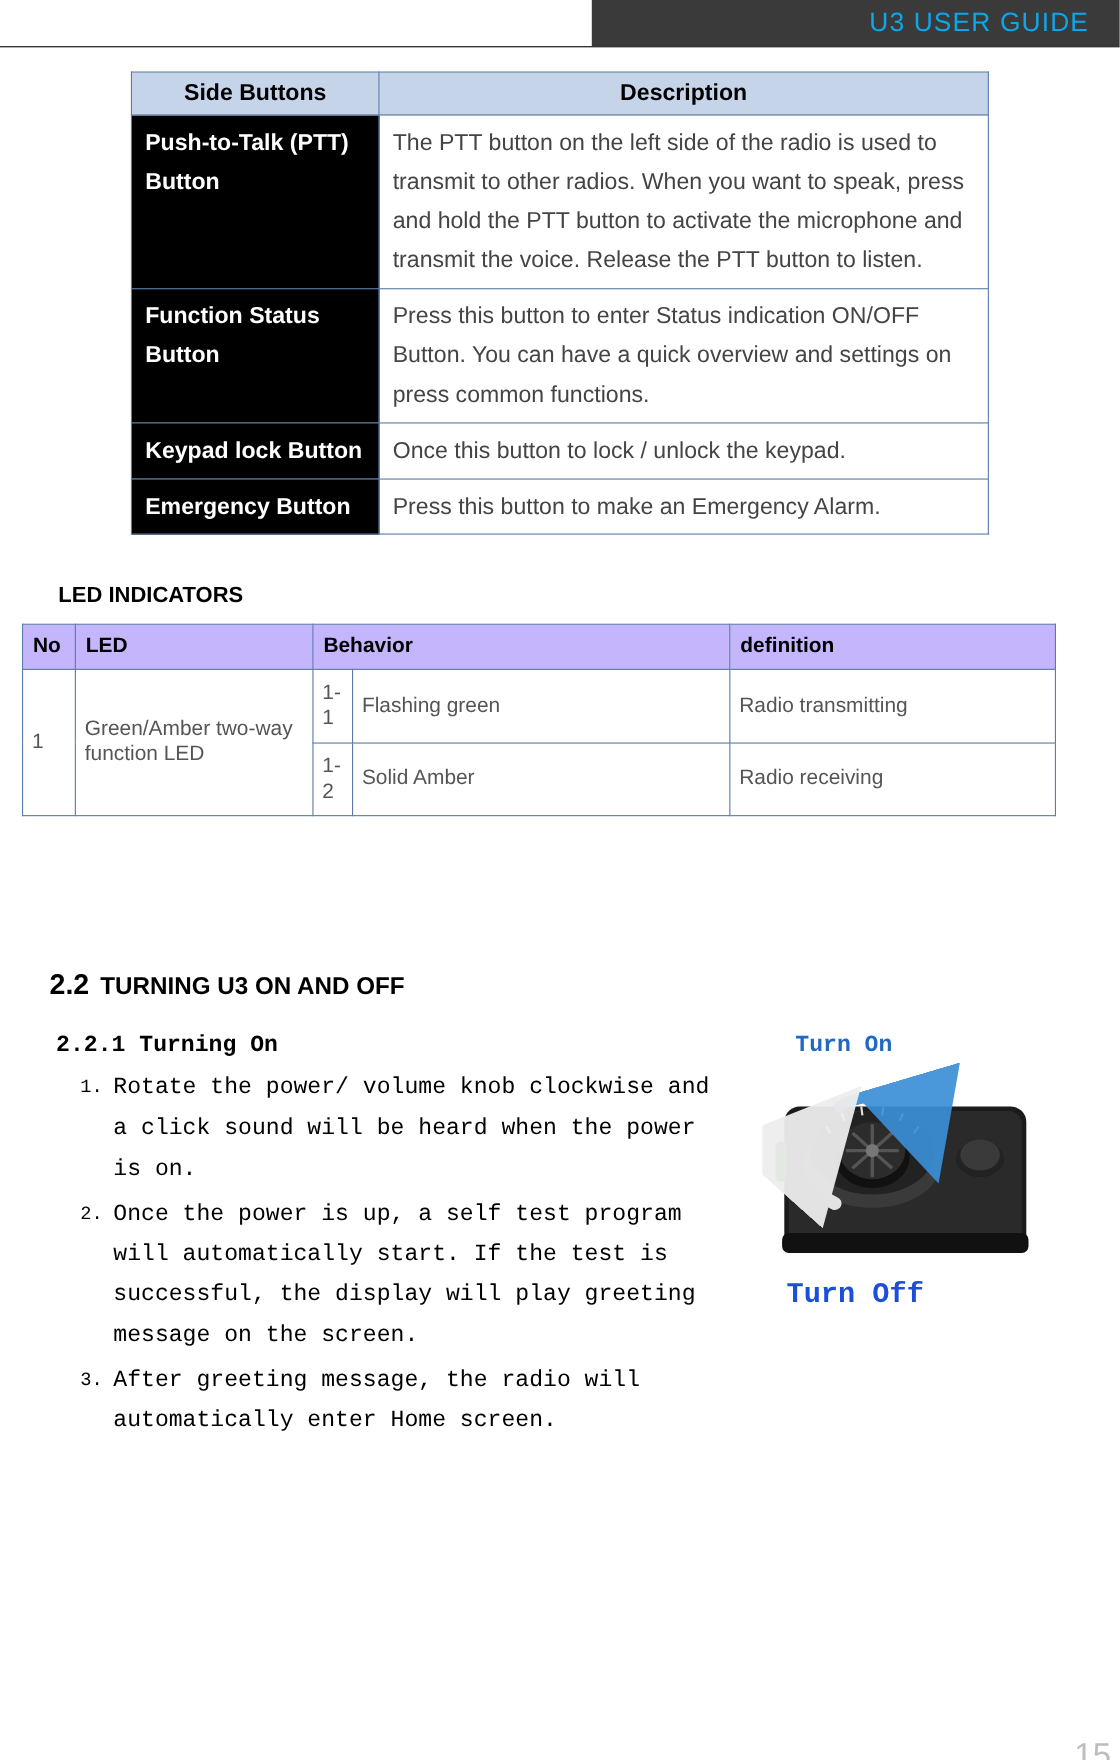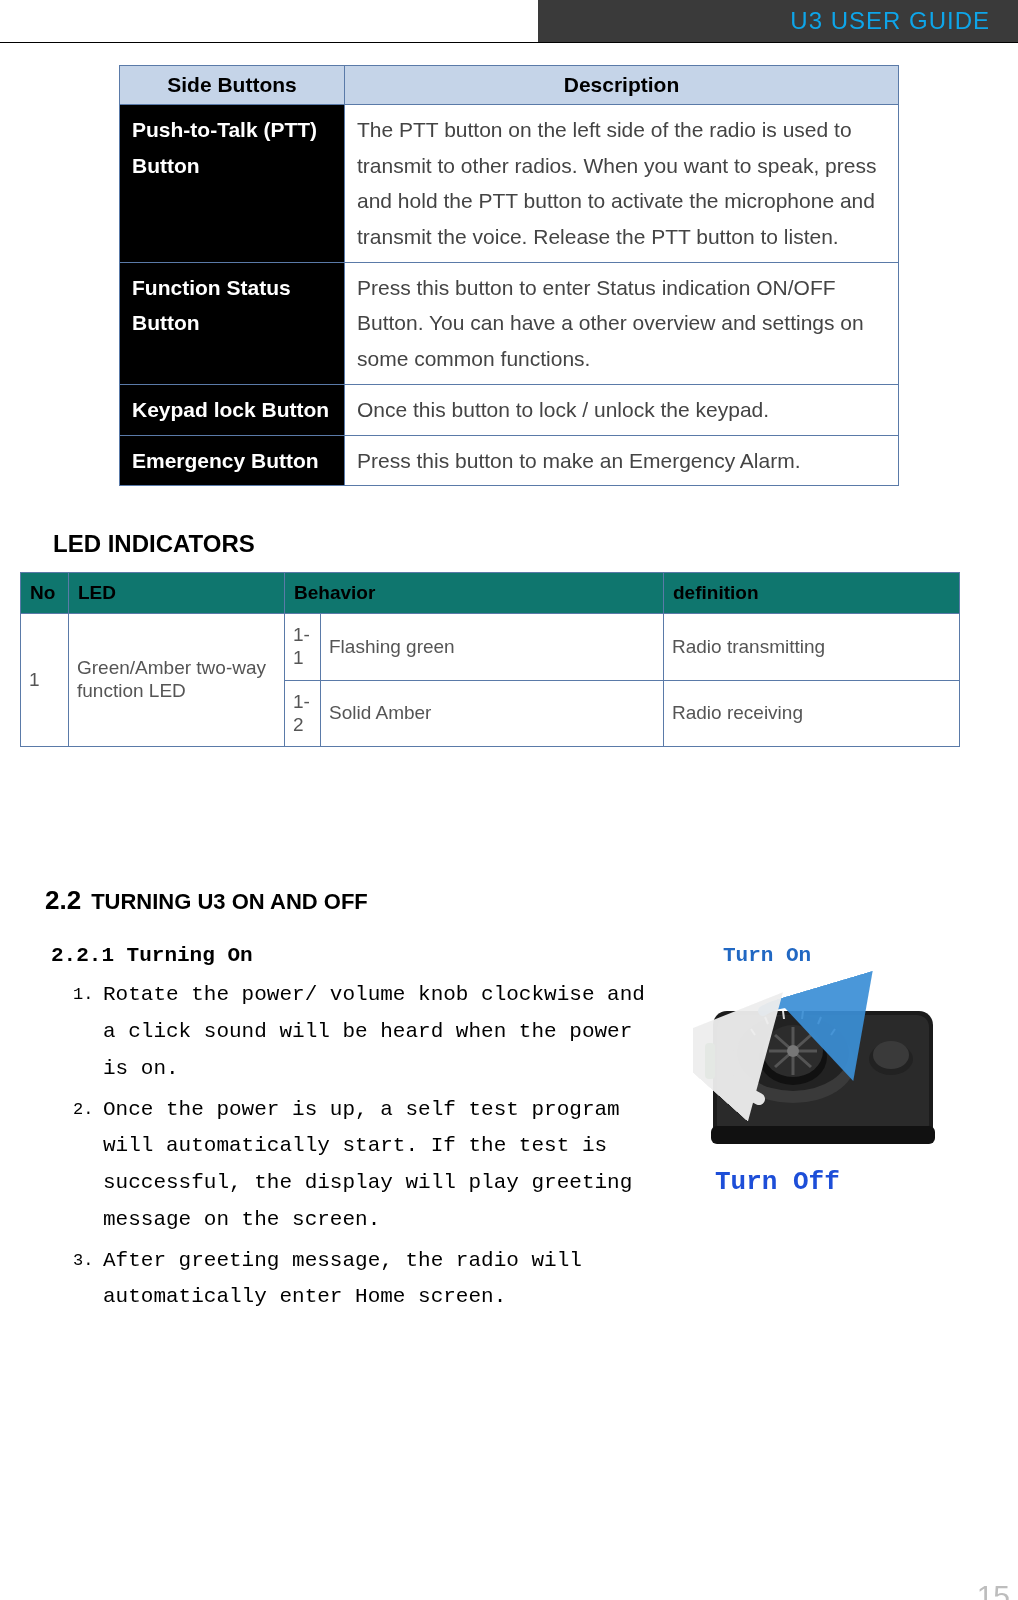--- a/index.html
+++ b/index.html
@@ -52,34 +52,34 @@
       background: #000;
       color: #fff;
       font-weight: bold;
       width: 225px;
     }
     .tbl1 td.desc { color: #444; }
     .tbl1 th.col1 { width: 225px; }
     
     
     .led-heading {
-      font-size: 24px;
+      font-size: 20px;
       font-weight: bold;
       margin: 30px 0 14px 8px;
     }
     
     
     .tbl2 {
       border-collapse: collapse;
       width: 940px;
       margin: 0 0 90px -25px;
       font-size: 19px;
     }
     .tbl2 th {
-      background: #0f766e;
+      background: #c4b5fd;
       border: 1px solid #5a7aa8;
       padding: 9px 9px;
       text-align: left;
       font-weight: bold;
     }
     .tbl2 td {
       border: 1px solid #5a7aa8;
       padding: 10px 8px;
       color: #555;
       line-height: 1.2;
@@ -137,21 +137,21 @@
         <tr>
       <th class="col1">Side Buttons</th>
       <th>Description</th>
     </tr>
     <tr>
       <td class="blackcell">Push-to-Talk (PTT) Button</td>
       <td class="desc">The PTT button on the left side of the radio is used to transmit to other radios. When you want to speak, press and hold the PTT button to activate the microphone and transmit the voice. Release the PTT button to listen.</td>
     </tr>
     <tr>
       <td class="blackcell">Function Status Button</td>
-      <td class="desc">Press this button to enter Status indication ON/OFF Button. You can have a other overview and settings on some common functions.</td>
+      <td class="desc">Press this button to enter Status indication ON/OFF Button. You can have a quick overview and settings on press common functions.</td>
     </tr>
     <tr>
       <td class="blackcell">Keypad lock Button</td>
       <td class="desc">Once this button to lock / unlock the keypad.</td>
     </tr>
     <tr>
       <td class="blackcell">Emergency Button</td>
       <td class="desc">Press this button to make an Emergency Alarm.</td>
     </tr>
   </tbody>

